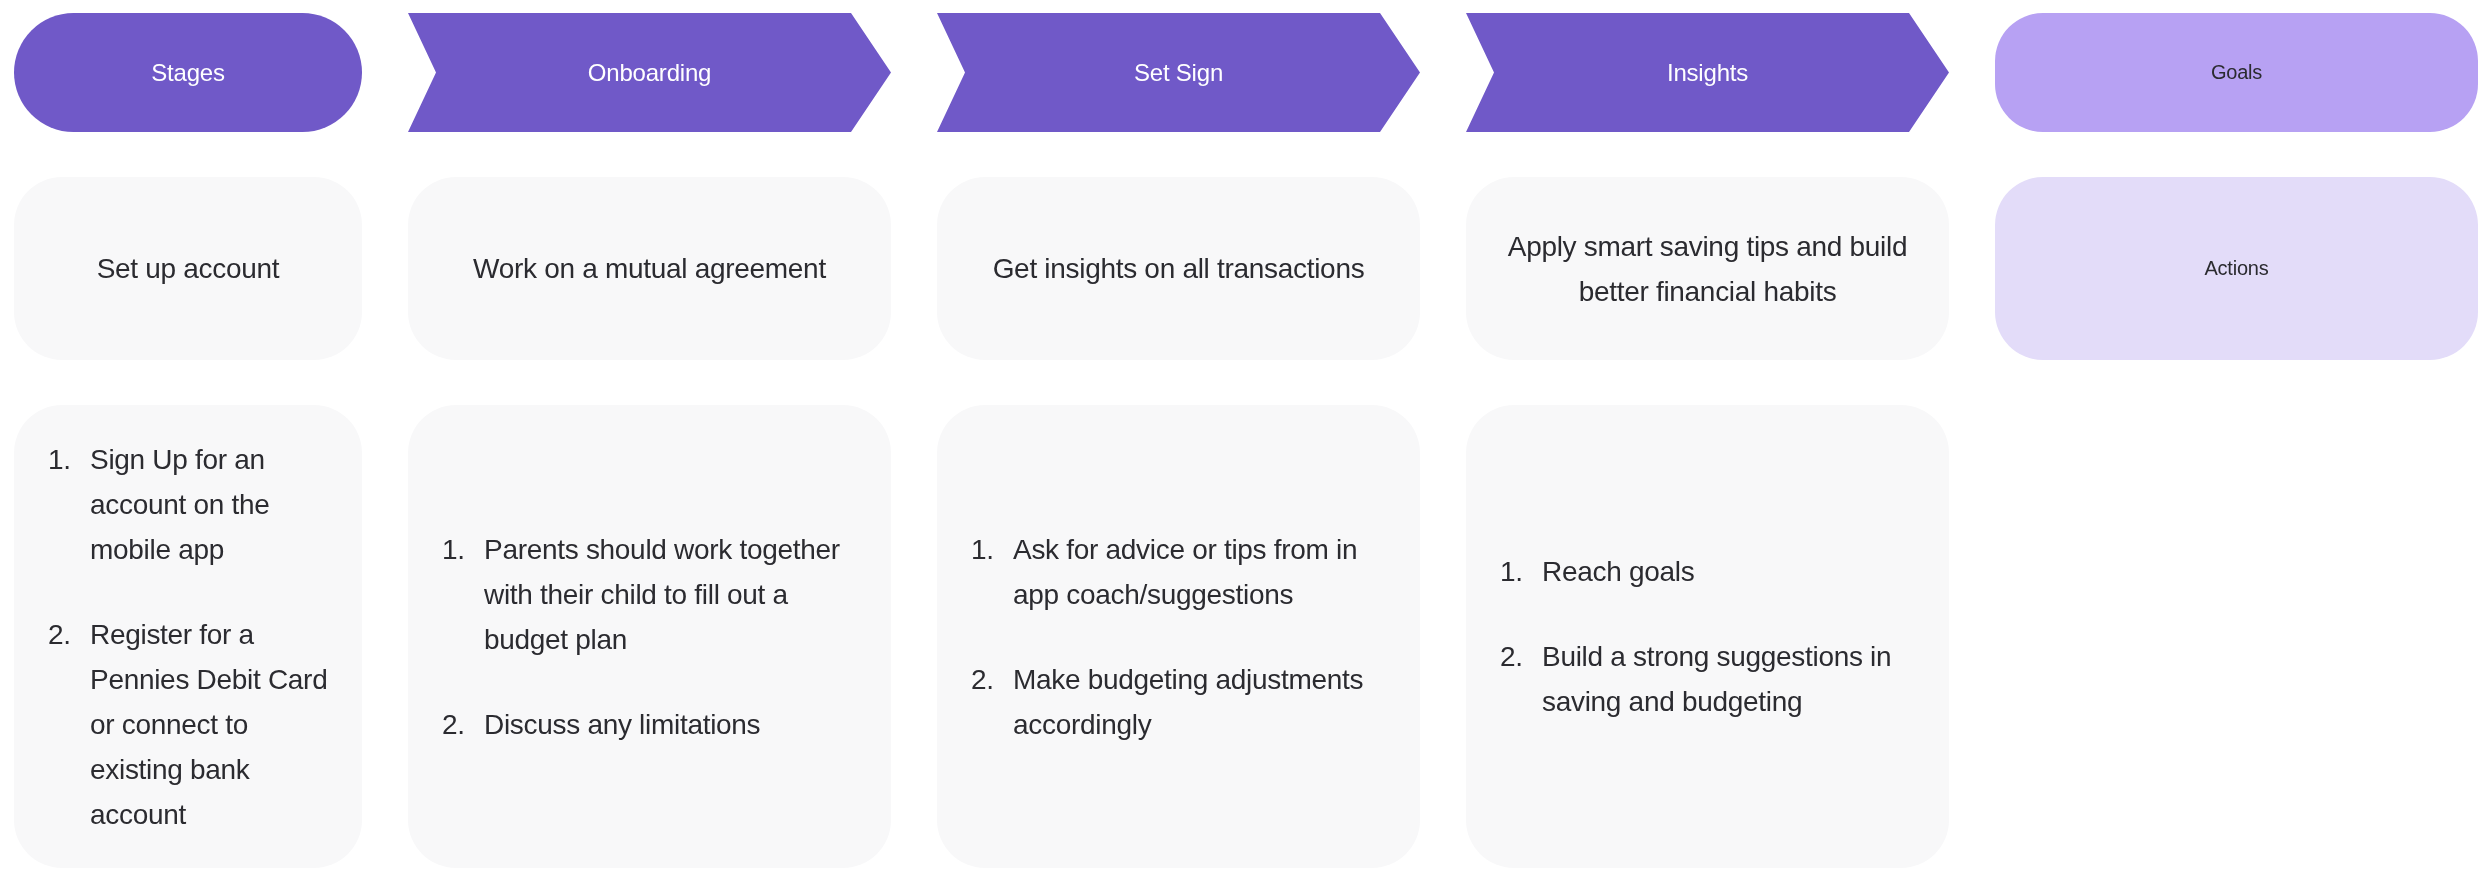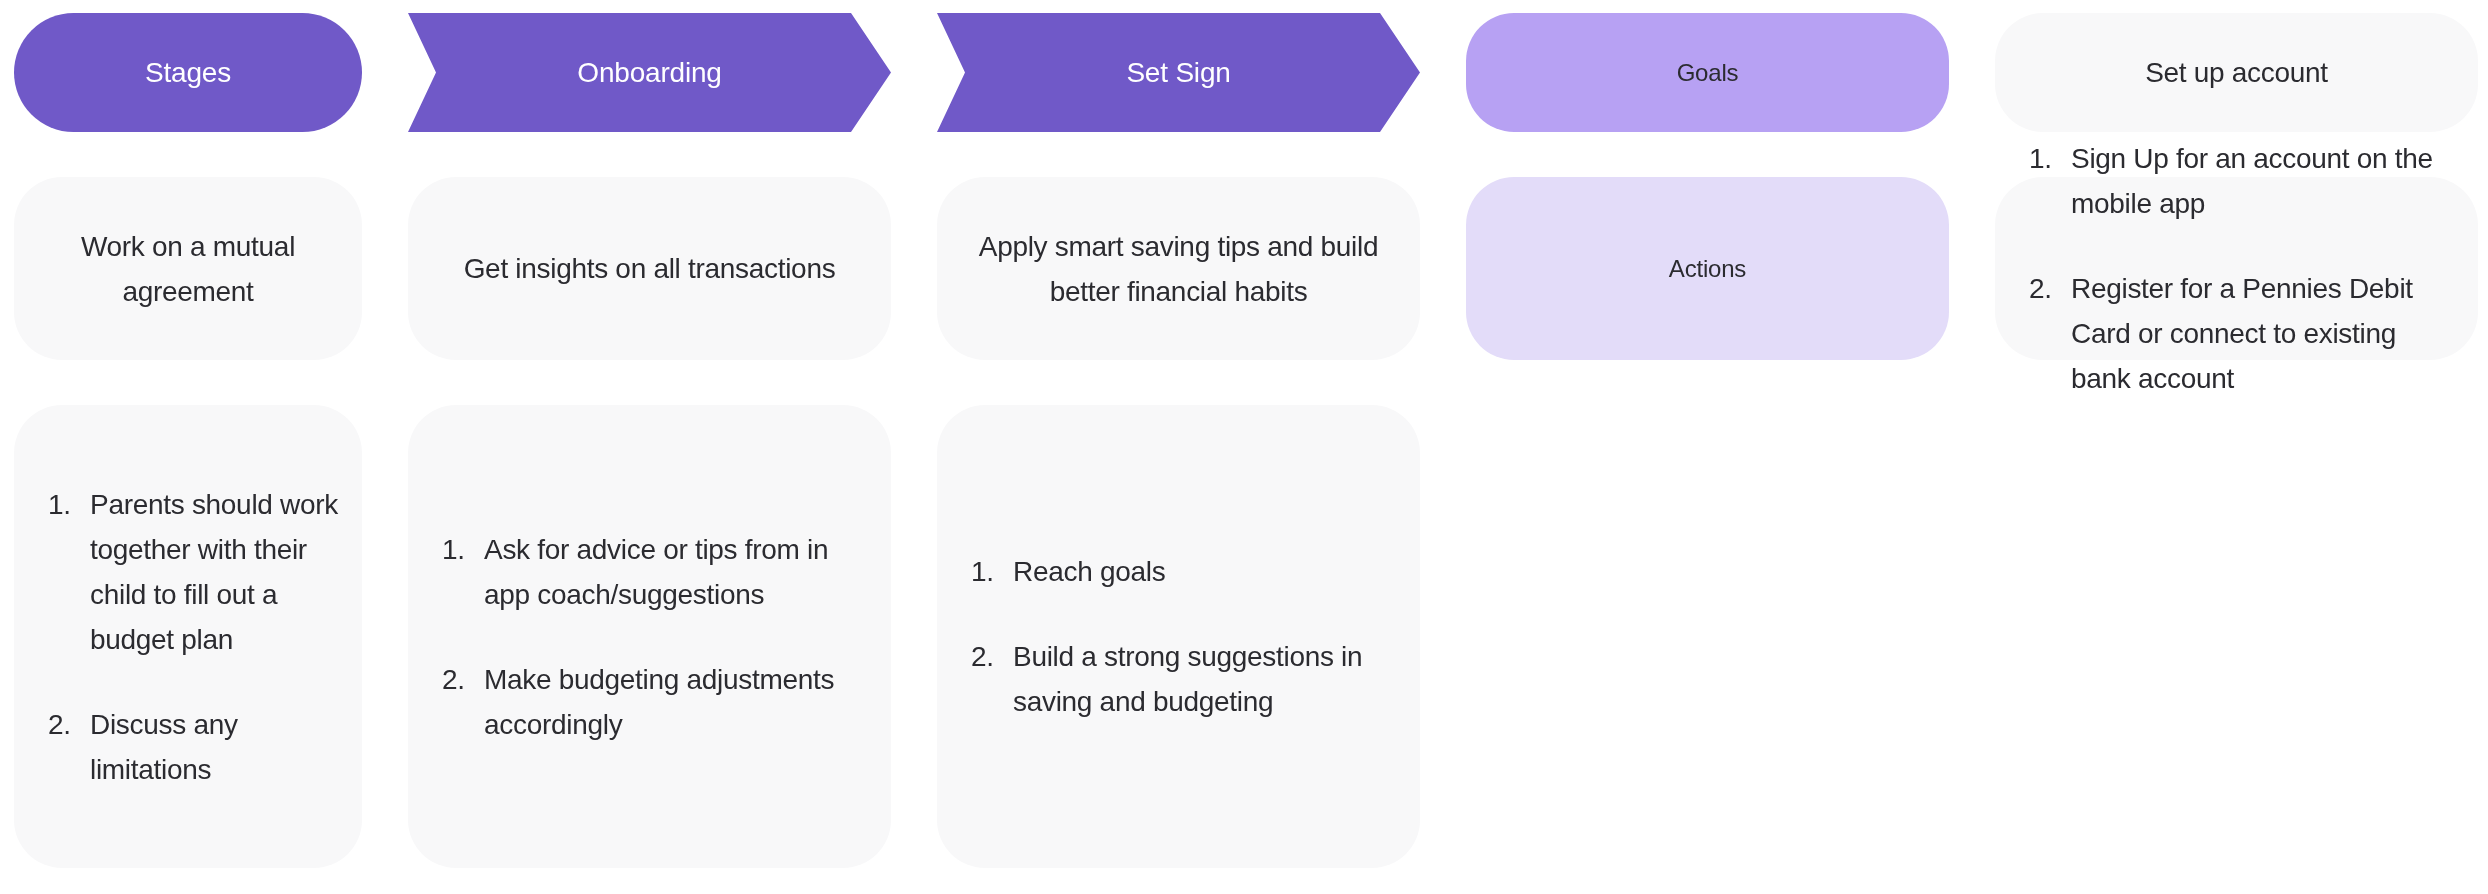--- a/index.html
+++ b/index.html
@@ -30,28 +30,28 @@
     display:flex;align-items:center;justify-content:center;
   }
   .arrow{
     position:relative;
     background:var(--stage-purple);
     clip-path:polygon(0% 0%, calc(100% - 40px) 0%, 100% 50%, calc(100% - 40px) 100%, 0% 100%, 28px 50%);
     display:flex;align-items:center;justify-content:center;
   }
   .hdr-label{
     color:var(--text-light);
-    font-size:28px;font-weight:500;letter-spacing:-0.2px;
+    font-size:24px;font-weight:500;letter-spacing:-0.2px;
   }
   .arrow.bold .hdr-label{font-weight:700;}
   
   .row-label{
     border-radius:48px;
     display:flex;align-items:center;justify-content:center;
-    font-size:24px;font-weight:500;letter-spacing:-0.2px;
+    font-size:20px;font-weight:500;letter-spacing:-0.2px;
   }
   .row-label.goals{background:var(--goals-purple);}
   .row-label.actions{background:var(--actions-lavender);}
   
   .cell{
     background:var(--cell-bg);
     border-radius:48px;
     display:flex;align-items:center;justify-content:center;
   }
   .goal-cell{padding:0 36px;box-sizing:border-box;text-align:center;}
@@ -82,20 +82,23 @@
 <div class="canvas">
 
   <div class="pill">
     <span class="hdr-label">Stages</span>
   </div>
   <div class="arrow">
     <span class="hdr-label">Onboarding</span>
   </div>
   <div class="arrow">
     <span class="hdr-label">Set Sign</span>
+  </div>
+  <div class="arrow">
+    <span class="hdr-label">Insights</span>
   </div>
 
   <div class="row-label goals">
     <span>Goals</span>
   </div>
   <div class="cell goal-cell">
     <span class="goal-text">Set up account</span>
   </div>
   <div class="cell goal-cell">
     <span class="goal-text">Work on a mutual agreement</span>

